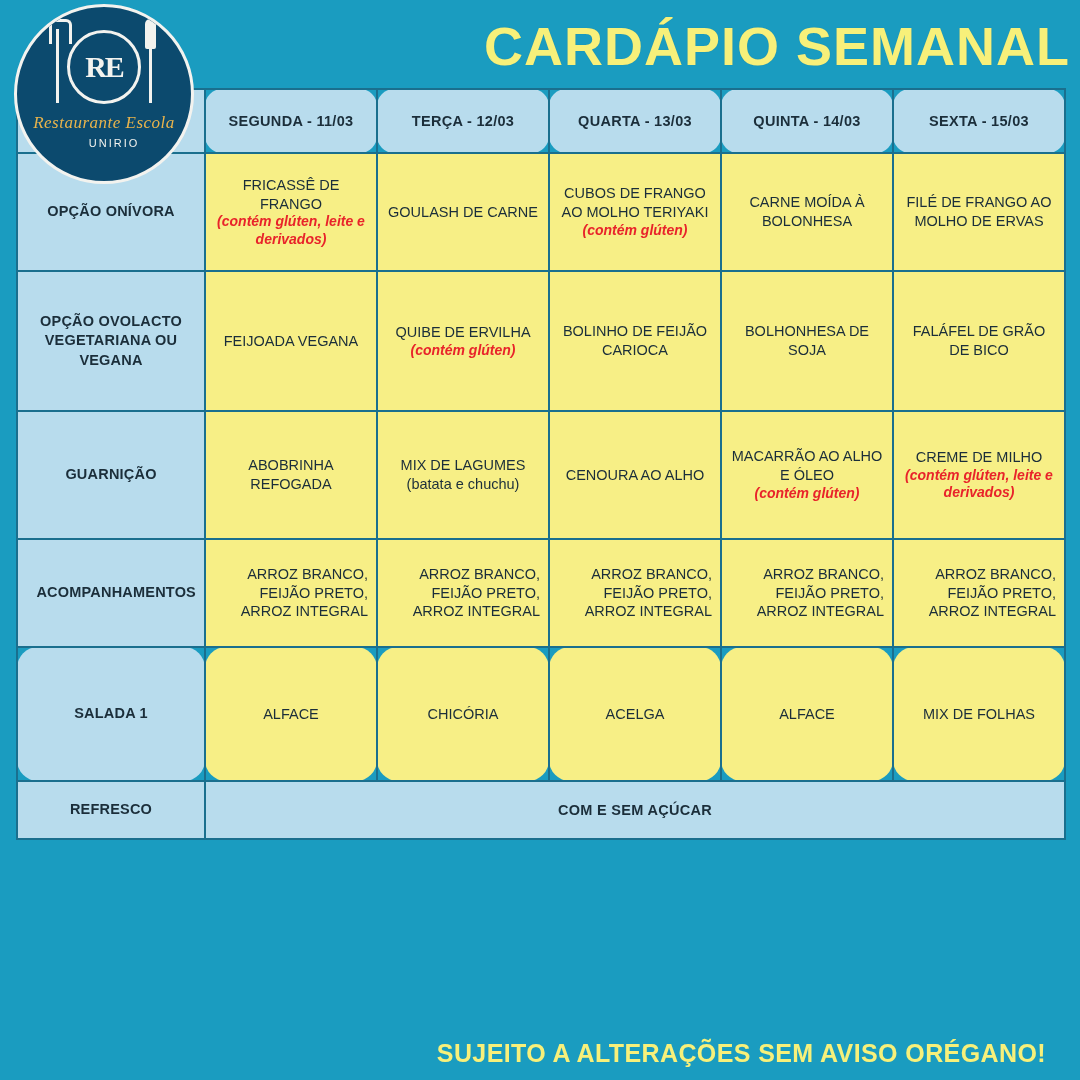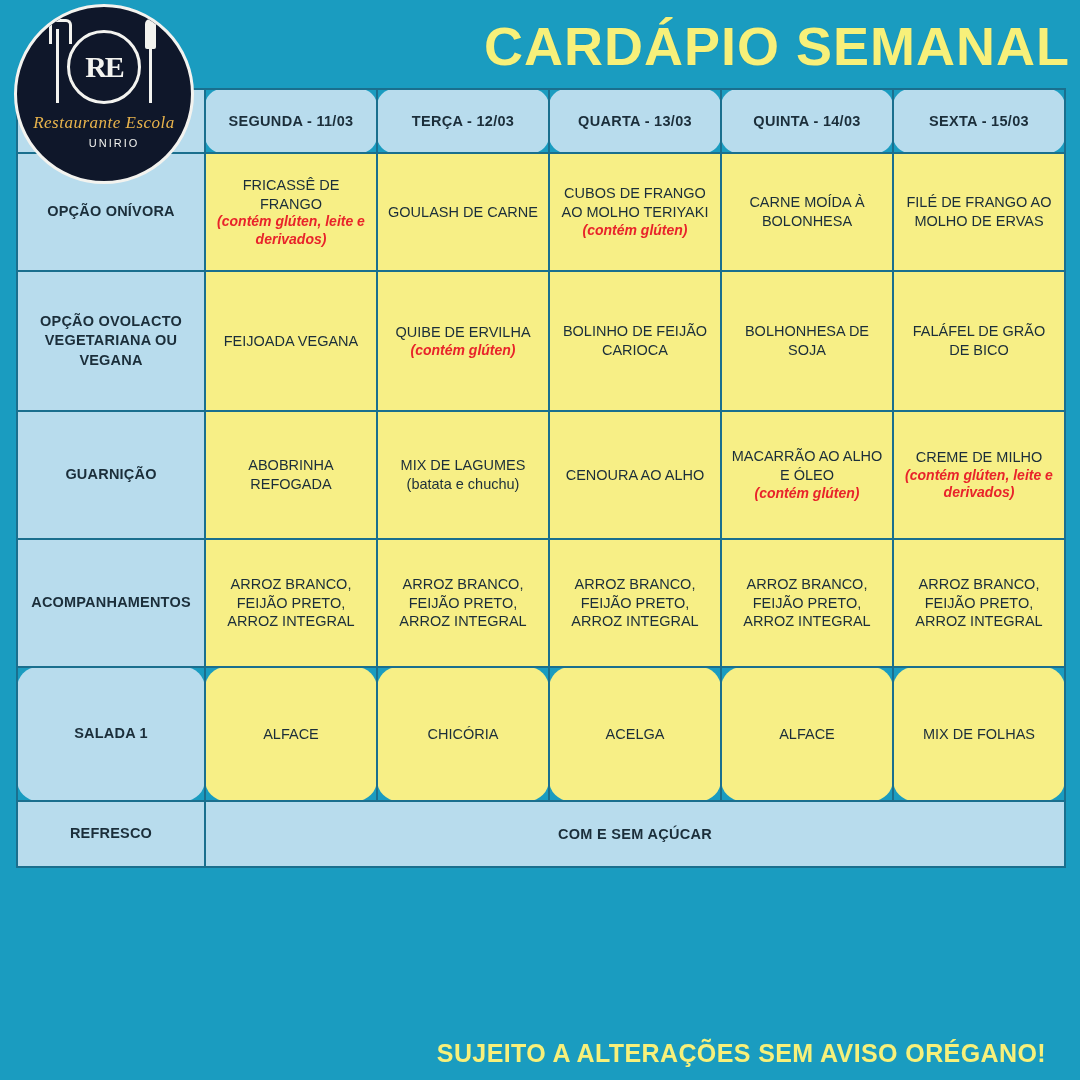--- a/index.html
+++ b/index.html
@@ -28,21 +28,21 @@
     line-height: 76px;
     text-shadow: 0 0 1px rgba(0,0,0,.15);
   }
 
   
   .logo {
     position: absolute;
     top: 4px; left: 14px;
     width: 180px; height: 180px;
     border-radius: 50%;
-    background: #0f172a;
+    background: #0c4a6e;
     border: 3px solid #f3f3ef;
     display: flex;
     flex-direction: column;
     align-items: center;
     justify-content: flex-start;
     z-index: 20;
     padding-top: 16px;
     overflow: hidden;
   }
   .logo .plate-wrap {
@@ -155,24 +155,24 @@
     background: #b8dced;
     color: #1b2e3a;
     font-size: 14.5px;
     font-weight: bold;
     letter-spacing: .3px;
   }
 
   tr.r-onivora td { height: 118px; }
   tr.r-vegana td  { height: 140px; }
   tr.r-guarnicao td { height: 128px; }
-  tr.r-acomp td   { height: 128px; }
+  tr.r-acomp td   { height: 108px; text-align: right; }
   tr.r-salada1 td { height: 134px; border-radius: 21px; }
   tr.r-salada2 td { height: 134px; }
-  tr.r-refresco td { height: 66px; }
+  tr.r-refresco td { height: 58px; }
 
   
   .footer {
     position: absolute;
     left: 0; bottom: 12px;
     width: 1080px;
     text-align: right;
     padding-right: 34px;
     color: #f7f07a;
     font-size: 25px;

